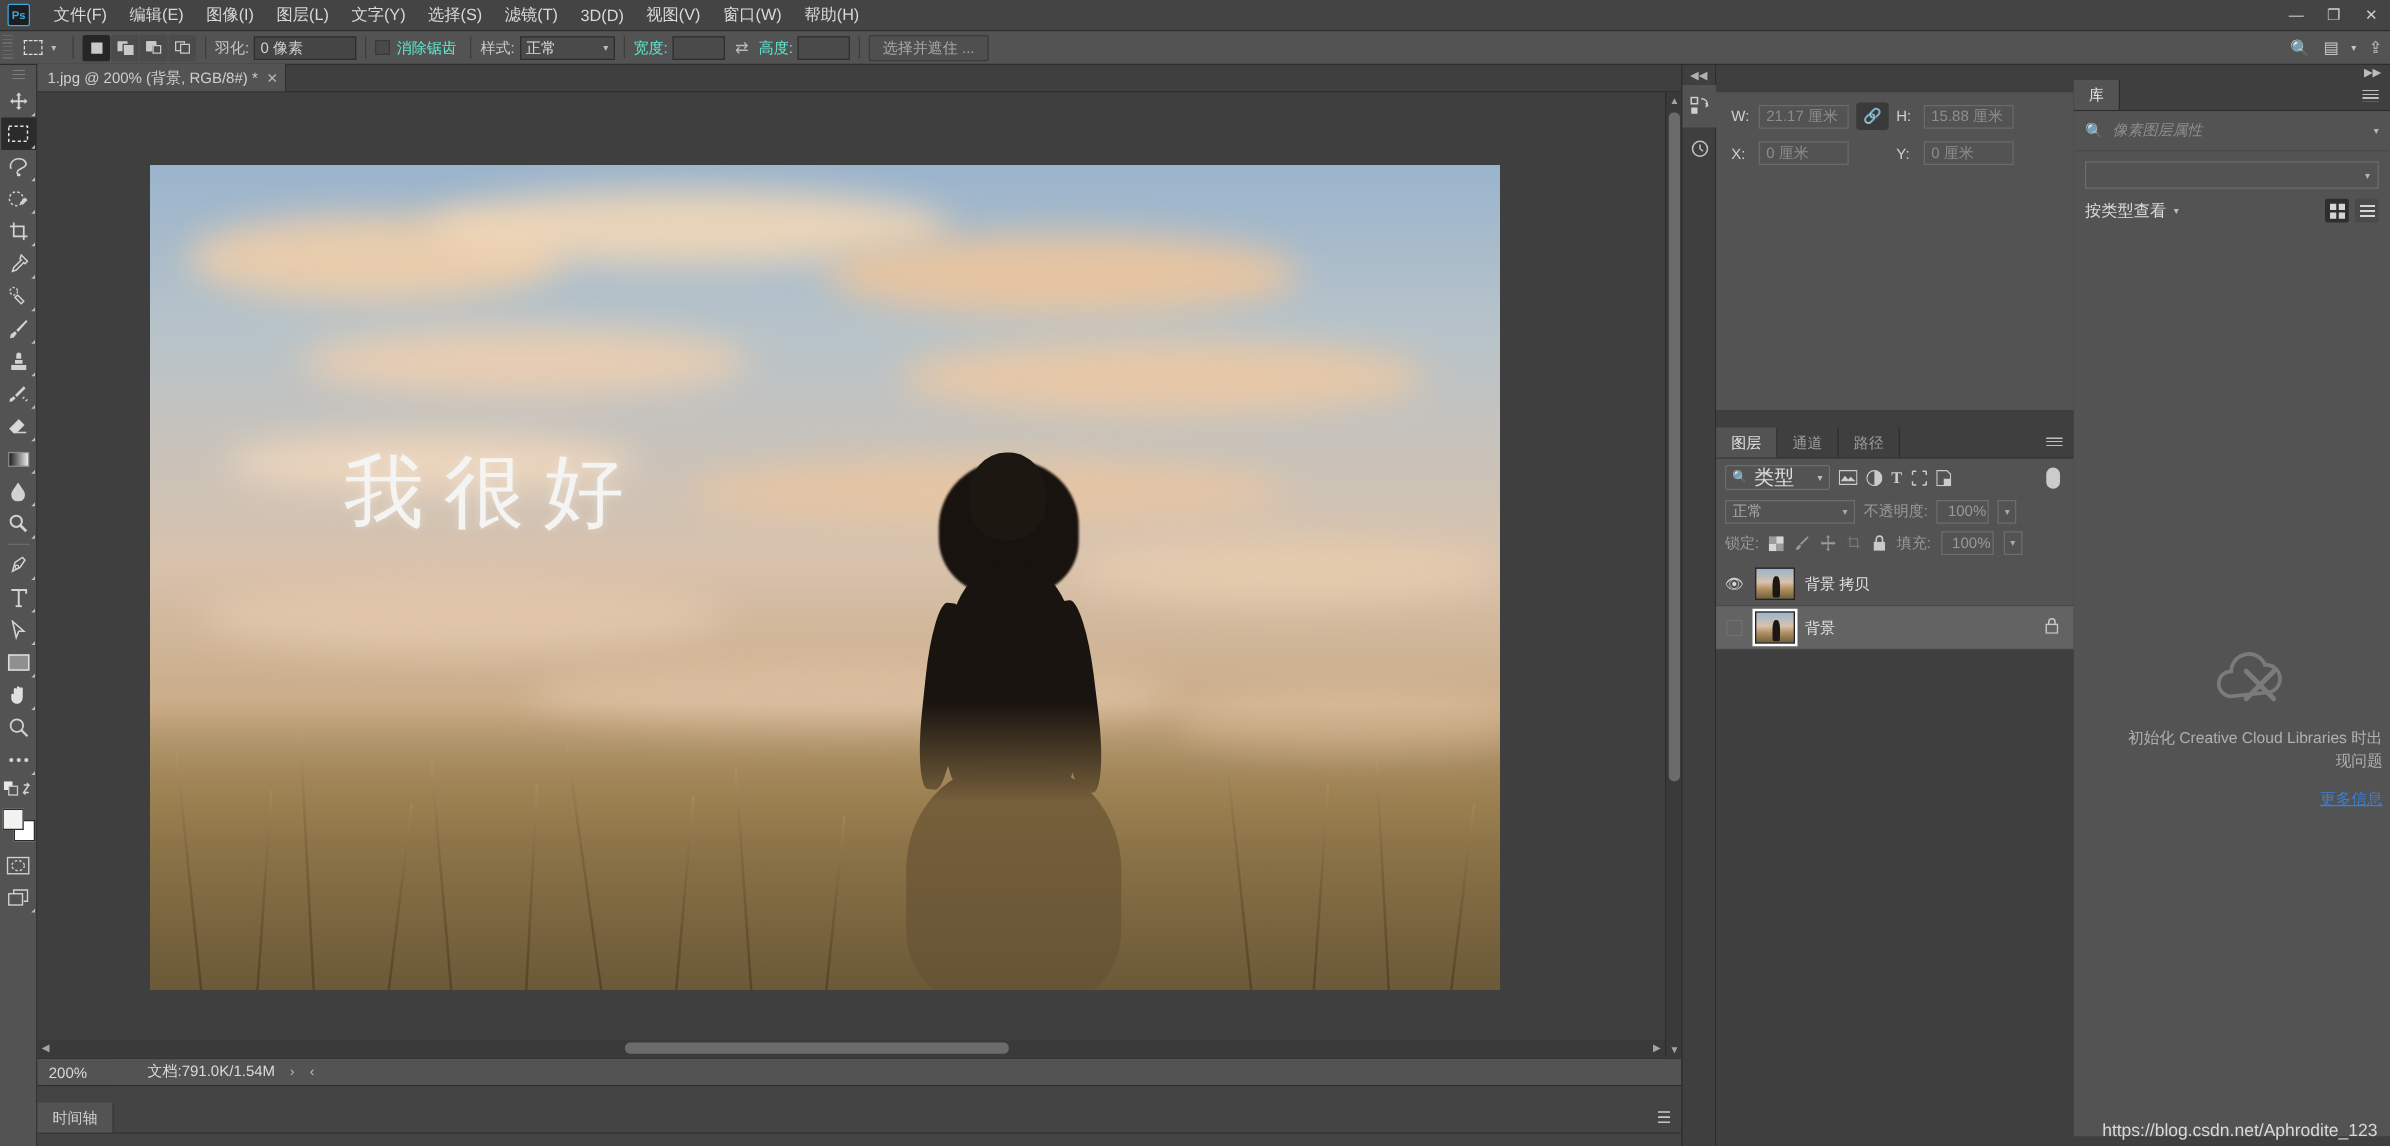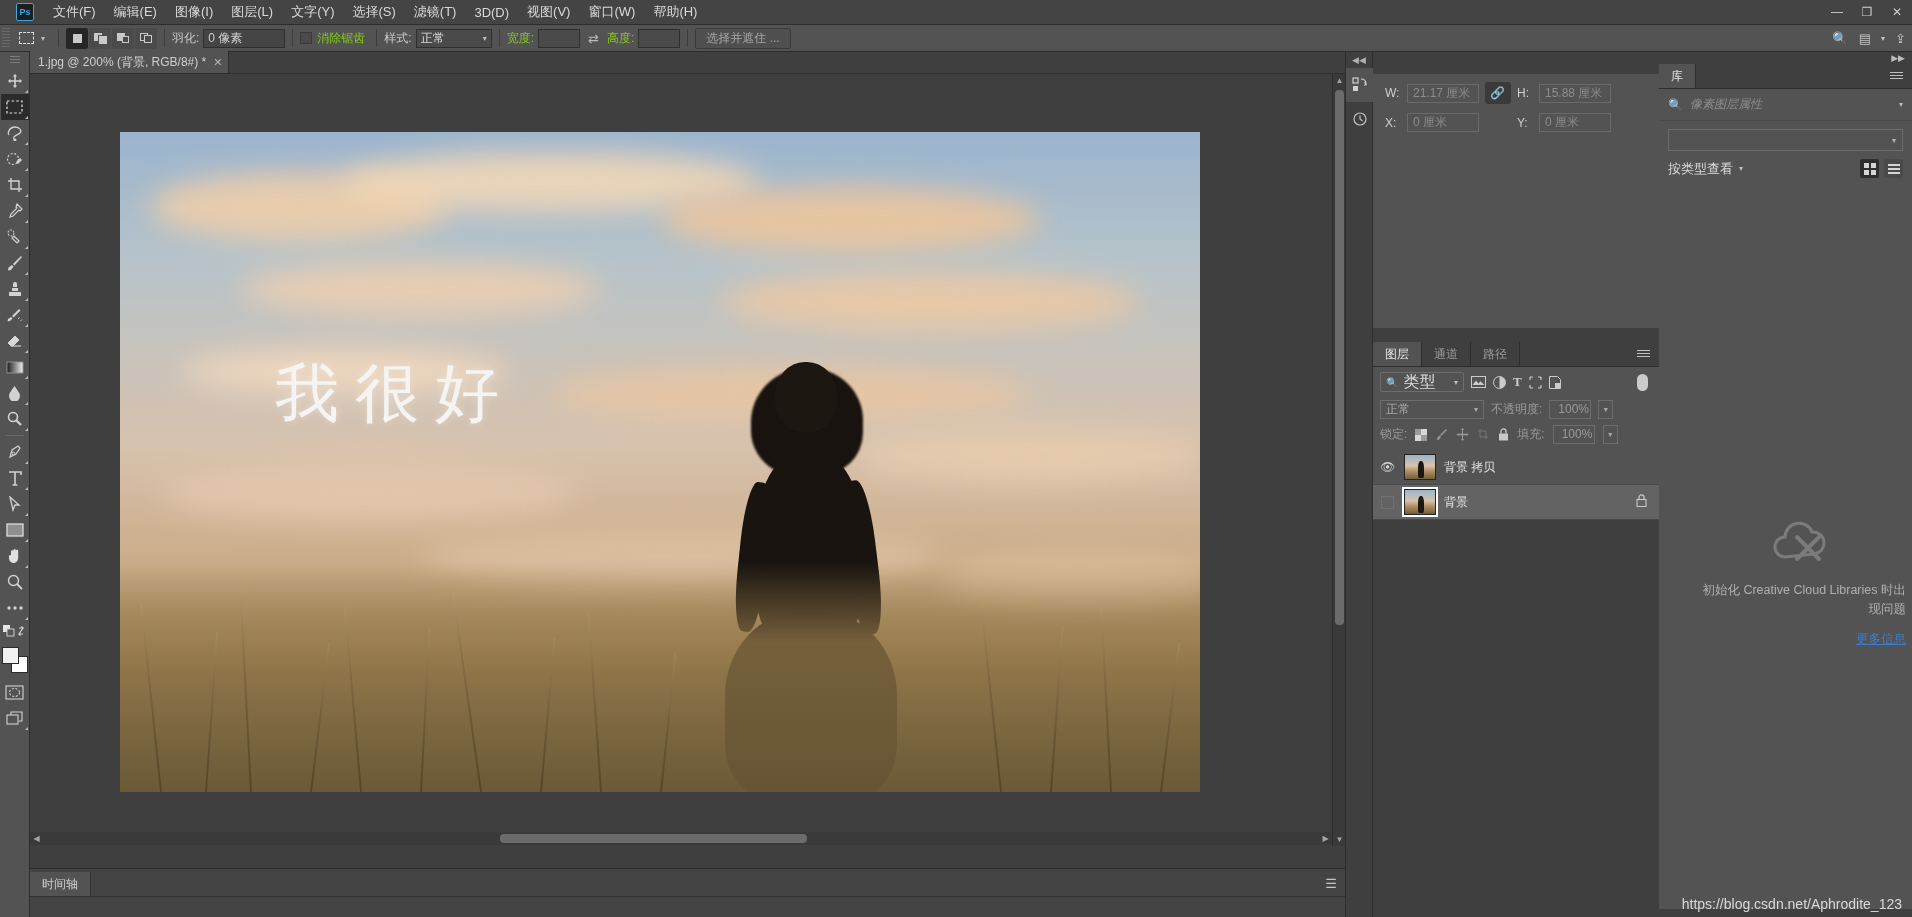--- a/index.html
+++ b/index.html
@@ -12,21 +12,21 @@
   }
   #app { position: relative; width: 1912px; height: 917px; background: #3f3f3f; }
 
   
   .menubar {
     position: absolute; left: 0; top: 0; width: 1912px; height: 25px;
     background: #444; display: flex; align-items: center;
     border-bottom: 1px solid #2d2d2d;
   }
   .ps-logo {
-    width: 18px; height: 18px; margin-left: 16px; margin-right: 10px;
+    width: 18px; height: 18px; margin-left: 6px; margin-right: 10px;
     background: #1e1e1e; border: 1px solid #3aa8e0; border-radius: 2px;
     color: #3aa8e0; font-size: 9px; font-weight: bold;
     display: flex; align-items: center; justify-content: center;
   }
   .menu-item {
     padding: 3px 9px; font-size: 13px; color: #d9d9d9; white-space: nowrap;
     cursor: default;
   }
   .win-btns { margin-left: auto; display: flex; height: 100%; }
   .win-btn {
@@ -62,21 +62,21 @@
   .sq2 i.b { left: 5px; top: 3px; background:#c9c9c9; outline:1px solid #4b4b4b; }
   .sq3 { position: relative; width: 13px; height: 11px; }
   .sq3 i { position: absolute; border: 1px solid #c9c9c9; }
   .sq3 i.a { left: 0; top: 0; width: 8px; height: 8px; background:#c9c9c9; }
   .sq3 i.b { left: 5px; top: 3px; width: 7px; height: 7px; background:#4b4b4b; }
   .sq4 { position: relative; width: 13px; height: 11px; }
   .sq4 i { position: absolute; border: 1px solid #c9c9c9; width:8px; height:8px; }
   .sq4 i.a { left: 0; top: 0; }
   .sq4 i.b { left: 4px; top: 2px; background:#4b4b4b; }
   .opt-label { color: #c8c8c8; font-size: 12px; margin-right: 4px; white-space: nowrap; }
-  .opt-label.dim { color: #84cc16; }
+  .opt-label.dim { color: #5eead4; }
   .opt-input {
     background: #454545; border: 1px solid #2e2e2e; height: 19px; color: #cfcfcf;
     font-size: 12px; padding: 0 4px; line-height: 17px;
   }
   .opt-input.val { width: 82px; }
   .opt-input.blank { width: 42px; background: #4a4a4a; }
   .opt-select {
     background: #4a4a4a; border: 1px solid #2e2e2e; height: 19px; width: 76px;
     color: #dcdcdc; font-size: 12px; padding: 0 4px; line-height: 17px;
     display: flex; align-items: center; justify-content: space-between;
@@ -194,21 +194,21 @@
   .hscroll .thumb { position: absolute; left: 470px; top: 2px; width: 307px; height: 9px;
     background: #6b6b6b; border-radius: 4px; }
   .hscroll .ar { position: absolute; top: 0; width: 13px; height: 13px; color: #a5a5a5;
     font-size: 8px; text-align: center; line-height: 13px; }
 
   
   .timeline {
     position: absolute; left: 30px; top: 868px; width: 1315px; height: 49px;
     background: #444; border-top: 1px solid #2d2d2d;
   }
-  .tl-tabrow { height: 28px; display: flex; align-items: flex-end; border-bottom: 1px solid #333; }
+  .tl-tabrow { height: 38px; display: flex; align-items: flex-end; border-bottom: 1px solid #333; }
   .tl-tab { height: 24px; background: #535353; color: #cfcfcf; font-size: 12px;
     display: flex; align-items: center; padding: 0 12px; border-right: 1px solid #333; }
   .tl-menu { margin-left: auto; padding-right: 8px; color: #c4c4c4; font-size: 13px; line-height: 24px; }
   .dock-rail {
     position: absolute; left: 1345px; top: 52px; width: 28px; height: 865px;
     background: #3f3f3f; border-left: 1px solid #2d2d2d; border-right: 1px solid #2d2d2d;
   }
   .rail-arrows { height: 16px; color: #b0b0b0; font-size: 9px; text-align: center; line-height: 16px; }
   .rail-icon { width: 28px; height: 34px; display: flex; align-items: center; justify-content: center; color:#c7c7c7; }
   .rail-icon.sel { background: #535353; }
@@ -661,20 +661,26 @@
       <div class="arrow-dn">▼</div>
     </div>
   </div>
 
   <div class="hscroll">
     <div class="ar" style="left:0">◀</div>
     <div class="thumb"></div>
     <div class="ar" style="right:0">▶</div>
   </div>
 
+  <div class="statusbar">
+    <div class="zoomfield">200%</div>
+    <div class="statusdoc">文档:791.0K/1.54M</div>
+    <div class="stat-arrow">›</div>
+    <div class="stat-arrow">‹</div>
+  </div>
 
   <div class="timeline">
     <div class="tl-tabrow">
       <div class="tl-tab">时间轴</div>
       <div class="tl-menu">☰</div>
     </div>
   </div>
 
   <div class="dock-rail">
     <div class="rail-arrows">◀◀</div>

